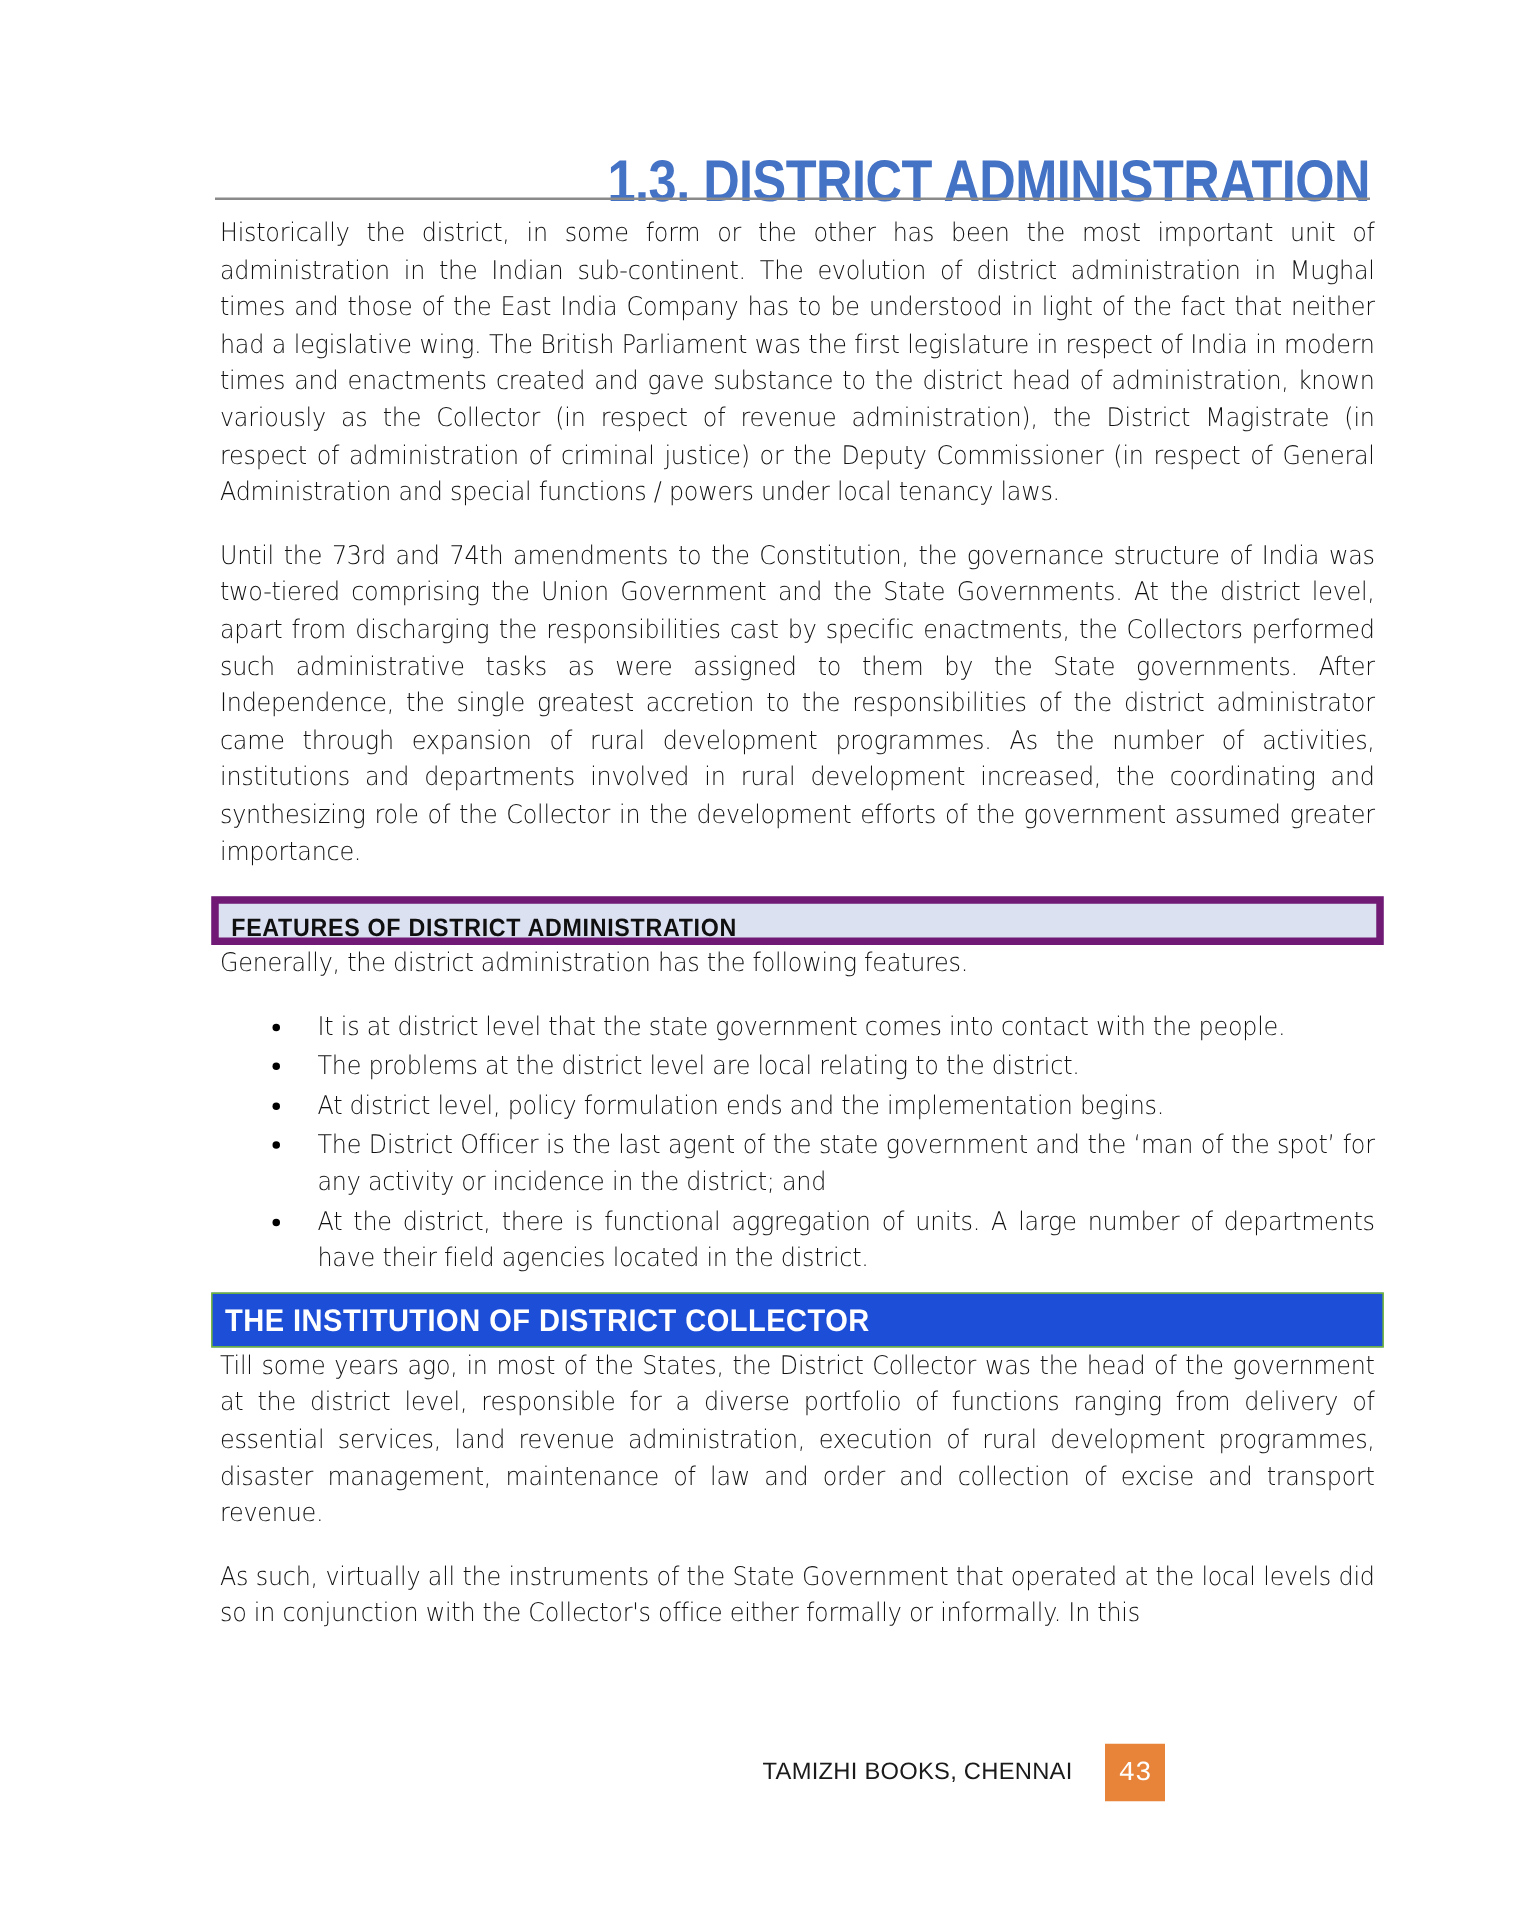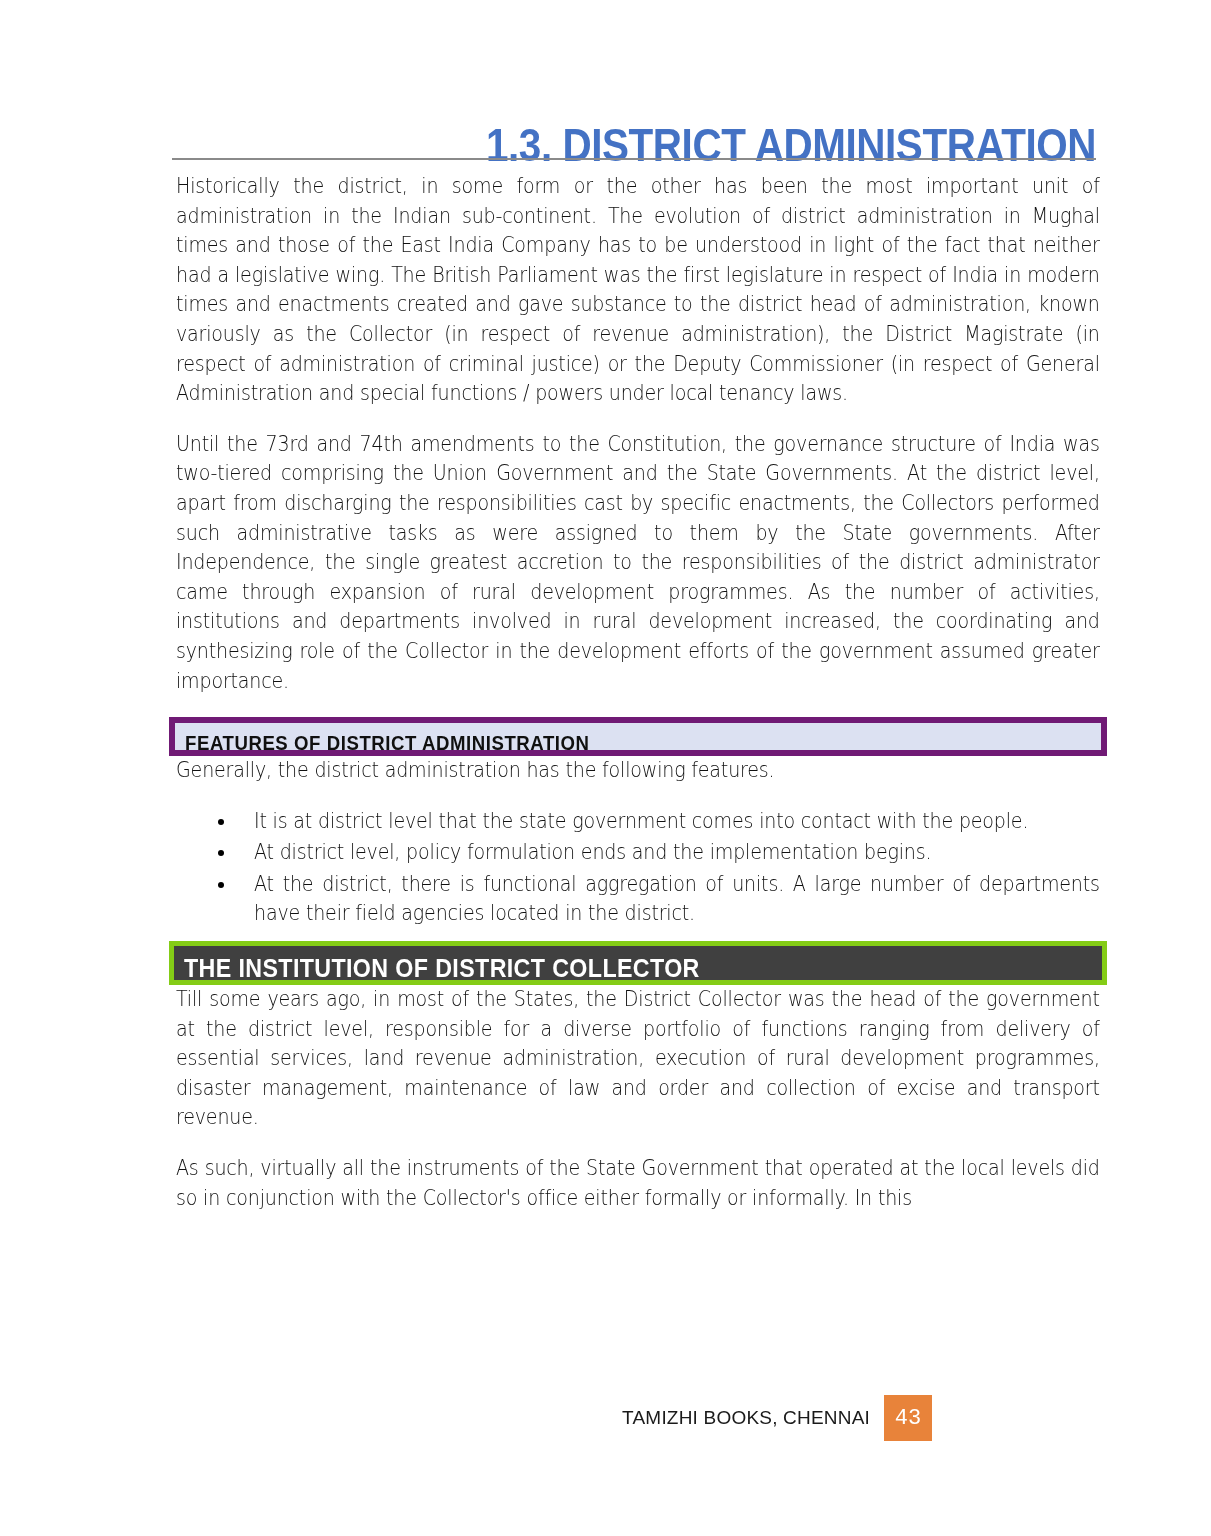--- a/index.html
+++ b/index.html
@@ -94,22 +94,22 @@
     transform: scaleX(0.93);
     transform-origin: left center;
     display: inline-block;
   }
 
   
   .section-bar {
     margin: 12px 0 0 -7px;
     width: 938px;
     box-sizing: border-box;
-    background: #404040;
-    border: 5px solid #84cc16;
+    background: #1d4ed8;
+    border: 1px solid #84cc16;
     padding: 10px 0 11px 10px;
     height: 44px;
   }
   .section-bar .section-text {
     font-family: "Liberation Sans Narrow", "Liberation Sans", sans-serif;
     font-weight: bold;
     font-size: 25px;
     letter-spacing: 0.4px;
     color: #ffffff;
     transform: scaleX(0.93);
@@ -156,21 +156,21 @@
   .after-subhead { margin-top: 18px; }
   .after-section { margin-top: 20px; }
 
   
   .footer {
     position: absolute;
     right: 115px;
     bottom: 95px;
     display: flex;
     align-items: center;
-    gap: 0;
+    gap: 12px;
     justify-content: center;
   }
   .footer-text {
     font-family: "Liberation Sans", sans-serif;
     font-size: 19px;
     letter-spacing: 0.2px;
     color: #1a1a1a;
     padding-right: 14px;
     white-space: nowrap;
   }
@@ -207,21 +207,29 @@
 
     <p class="para after-subhead">Generally, the district administration has the following features.</p>
 
     <ul class="feature-list">
       <li>
         <span class="bullet"></span>
         <span class="li-text">It is at district level that the state government comes into contact with the people.</span>
       </li>
       <li>
         <span class="bullet"></span>
+        <span class="li-text">The problems at the district level are local relating to the district.</span>
+      </li>
+      <li>
+        <span class="bullet"></span>
         <span class="li-text">At district level, policy formulation ends and the implementation begins.</span>
+      </li>
+      <li>
+        <span class="bullet"></span>
+        <span class="li-text">The District Officer is the last agent of the state government and the ‘man of the spot’ for any activity or incidence in the district; and</span>
       </li>
       <li>
         <span class="bullet"></span>
         <span class="li-text">At the district, there is functional aggregation of units. A large number of departments have their field agencies located in the district.</span>
       </li>
     </ul>
 
     <div class="section-bar">
       <span class="section-text">THE INSTITUTION OF DISTRICT COLLECTOR</span>
     </div>

